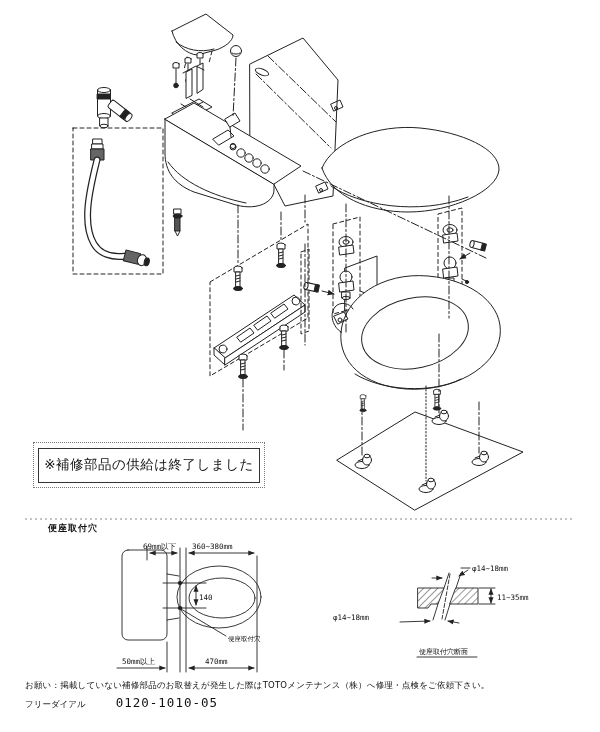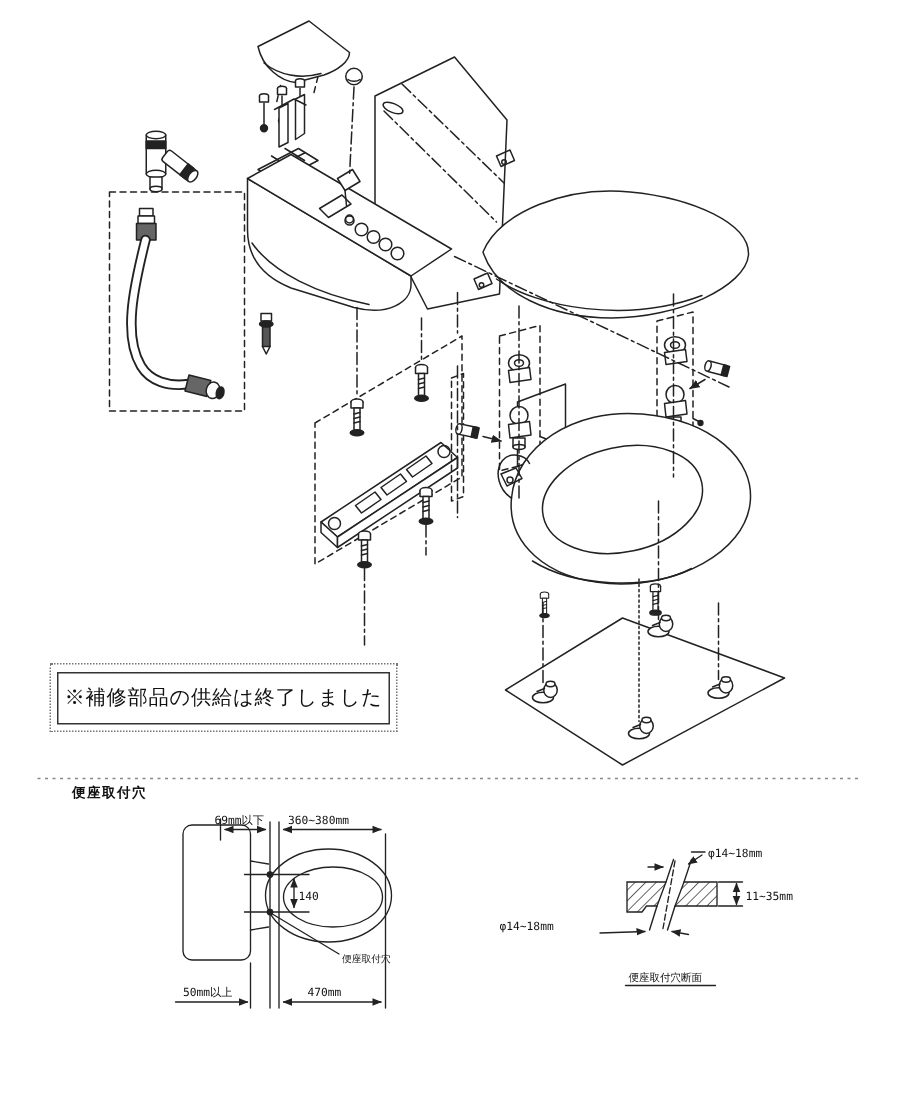--- a/index.html
+++ b/index.html
@@ -7,21 +7,21 @@
         font-family:"DejaVu Sans",sans-serif;color:#111;}
   .art{position:absolute;left:0;top:0;}
   .chain{stroke-dasharray:8 2.5 2 2.5;}
   .dash{stroke-dasharray:4 3;}
   .dash2{stroke-dasharray:4 2;}
   .dot{stroke-dasharray:1.5 2;}
   .dim-text{font:7.5px "DejaVu Sans Mono",monospace;fill:#111;}
   .tiny-text{font:6.5px "DejaVu Sans",sans-serif;fill:#111;}
   .cap-text{font:7px "DejaVu Sans",sans-serif;fill:#111;}
   .notice-outer{position:absolute;left:33px;top:442px;width:230px;height:44px;
-    border:1px dotted #777;display:flex;align-items:center;justify-content:center;font-family:Liberation Serif, serif;}
+    border:1px dotted #777;display:flex;align-items:center;justify-content:center;}
   .notice-inner{width:220px;height:33px;border:1.5px solid #333;display:flex;
     align-items:center;justify-content:center;font-size:13.5px;letter-spacing:.5px;white-space:nowrap;}
   .spec-title{position:absolute;left:48px;top:522px;font-size:9px;font-weight:bold;letter-spacing:1px;}
   .footer{position:absolute;left:25px;top:680px;width:560px;}
   .footer-request{font-size:8.5px;letter-spacing:.2px;white-space:nowrap;}
   .phone-row{display:flex;align-items:baseline;margin-top:3px;}
   .phone-label{font-size:8.5px;}
   .phone-number{font-family:"DejaVu Sans Mono",monospace;font-size:12.5px;margin-left:30px;letter-spacing:1px;}
 </style>
 </head>
@@ -318,14 +318,21 @@
     <text class="cap-text" x="419" y="654">便座取付穴断面</text>
   </g>
 </svg>
 
 <div class="notice-outer">
   <div class="notice-inner">※補修部品の供給は終了しました</div>
 </div>
 
 <div class="spec-title">便座取付穴</div>
 
-
+<div class="footer">
+  <div class="footer-request">お願い：掲載していない補修部品のお取替えが発生した際はTOTOメンテナンス（株）へ修理・点検をご依頼下さい。</div>
+  <div class="phone-row">
+    <span class="phone-label">フリーダイアル</span>
+    <span class="phone-number">0120-1010-05</span>
+  </div>
 </div>
 
+</div>
+
 </body></html>

